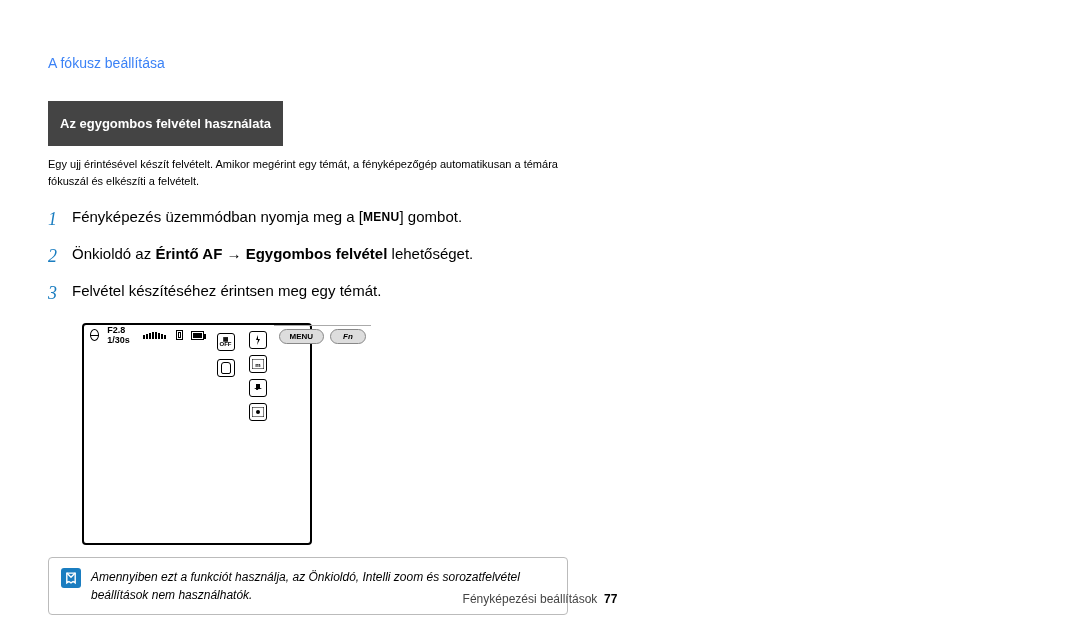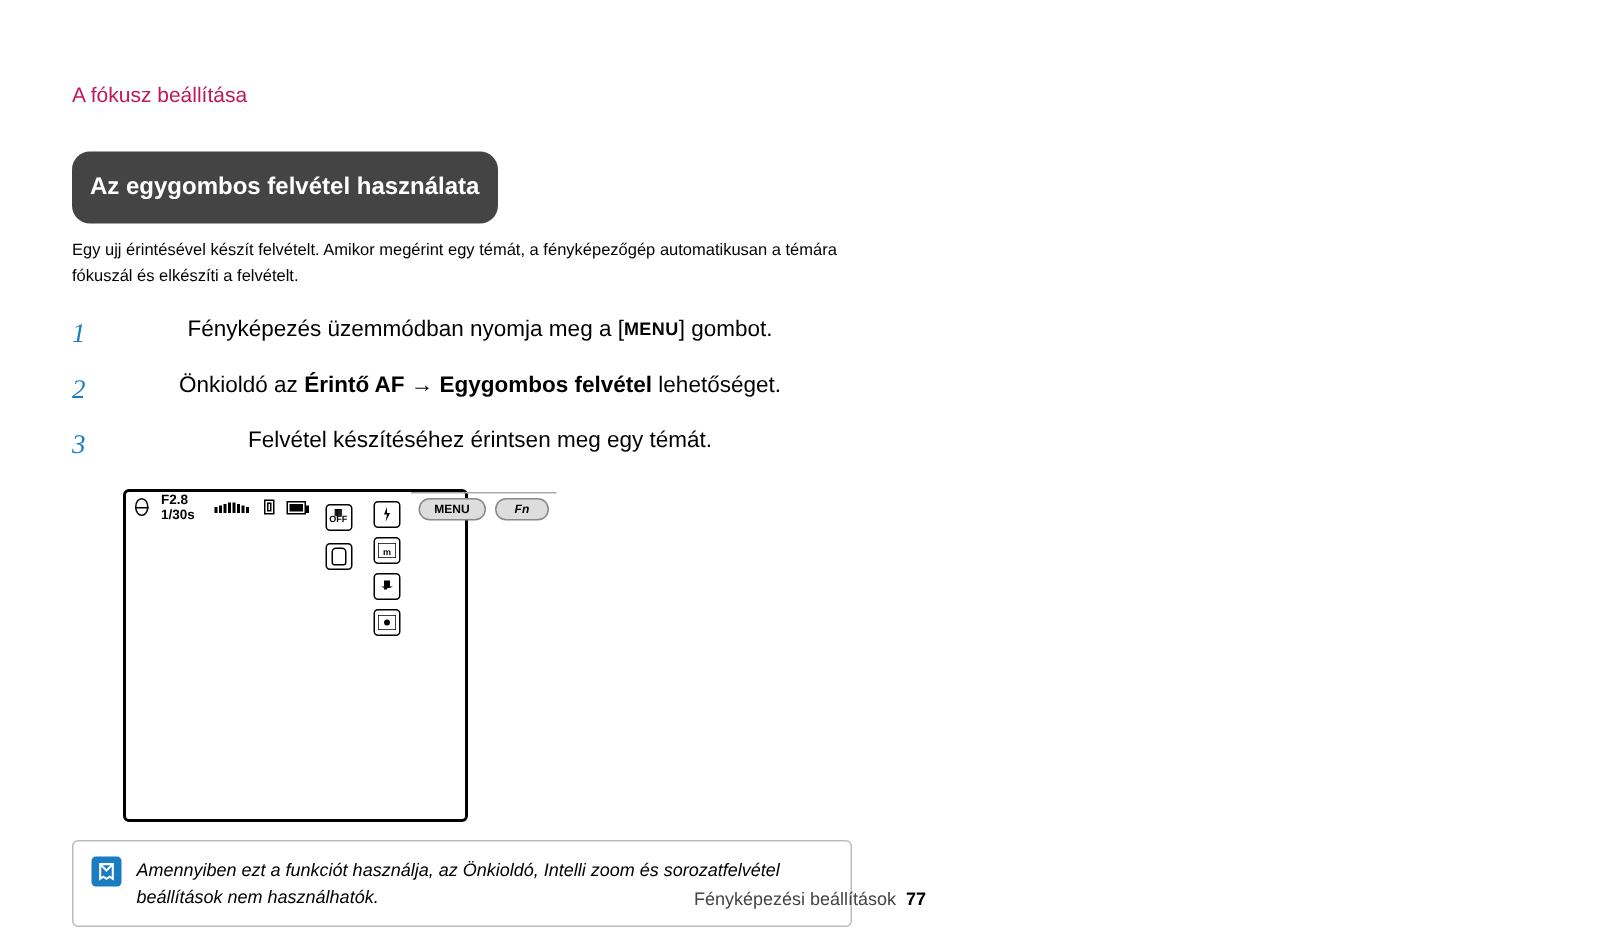--- a/index.html
+++ b/index.html
@@ -7,34 +7,34 @@
     width: 1080px;
     height: 630px;
     font-family: Arial, sans-serif;
     background: #fff;
     color: #000;
     position: relative;
     padding: 55px 48px 30px 48px;
   }
   .page-header {
     font-size: 14px;
-    color: #be185d;
+    color: #3b82f6;
     margin-bottom: 30px;
   }
   .content {
     width: 520px;
   }
   .section-pill {
     display: inline-block;
     background: #444;
     color: #fff;
     font-weight: bold;
-    font-size: 16px;
+    font-size: 13px;
     padding: 15px 12px;
-    border-radius: 12px;
+    border-radius: 0;
     margin-bottom: 10px;
   }
   .intro {
     font-size: 11px;
     line-height: 1.5;
     margin-bottom: 12px;
   }
   .steps {
     list-style: none;
     margin-bottom: 12px;
@@ -47,21 +47,21 @@
     line-height: 1.6;
   }
   .step-num {
     font-style: italic;
     font-family: 'Times New Roman', serif;
     font-size: 18px;
     color: #1a7dc0;
     width: 24px;
     flex-shrink: 0;
   }
-  .step-body { flex: 1; text-align: center; }
+  .step-body { flex: 1; }
   .menu-label {
     display: inline-block;
     font-size: 12px;
     font-weight: bold;
     font-family: Arial, sans-serif;
     letter-spacing: 0.3px;
     vertical-align: 1px;
   }
   
   .camera-figure {

